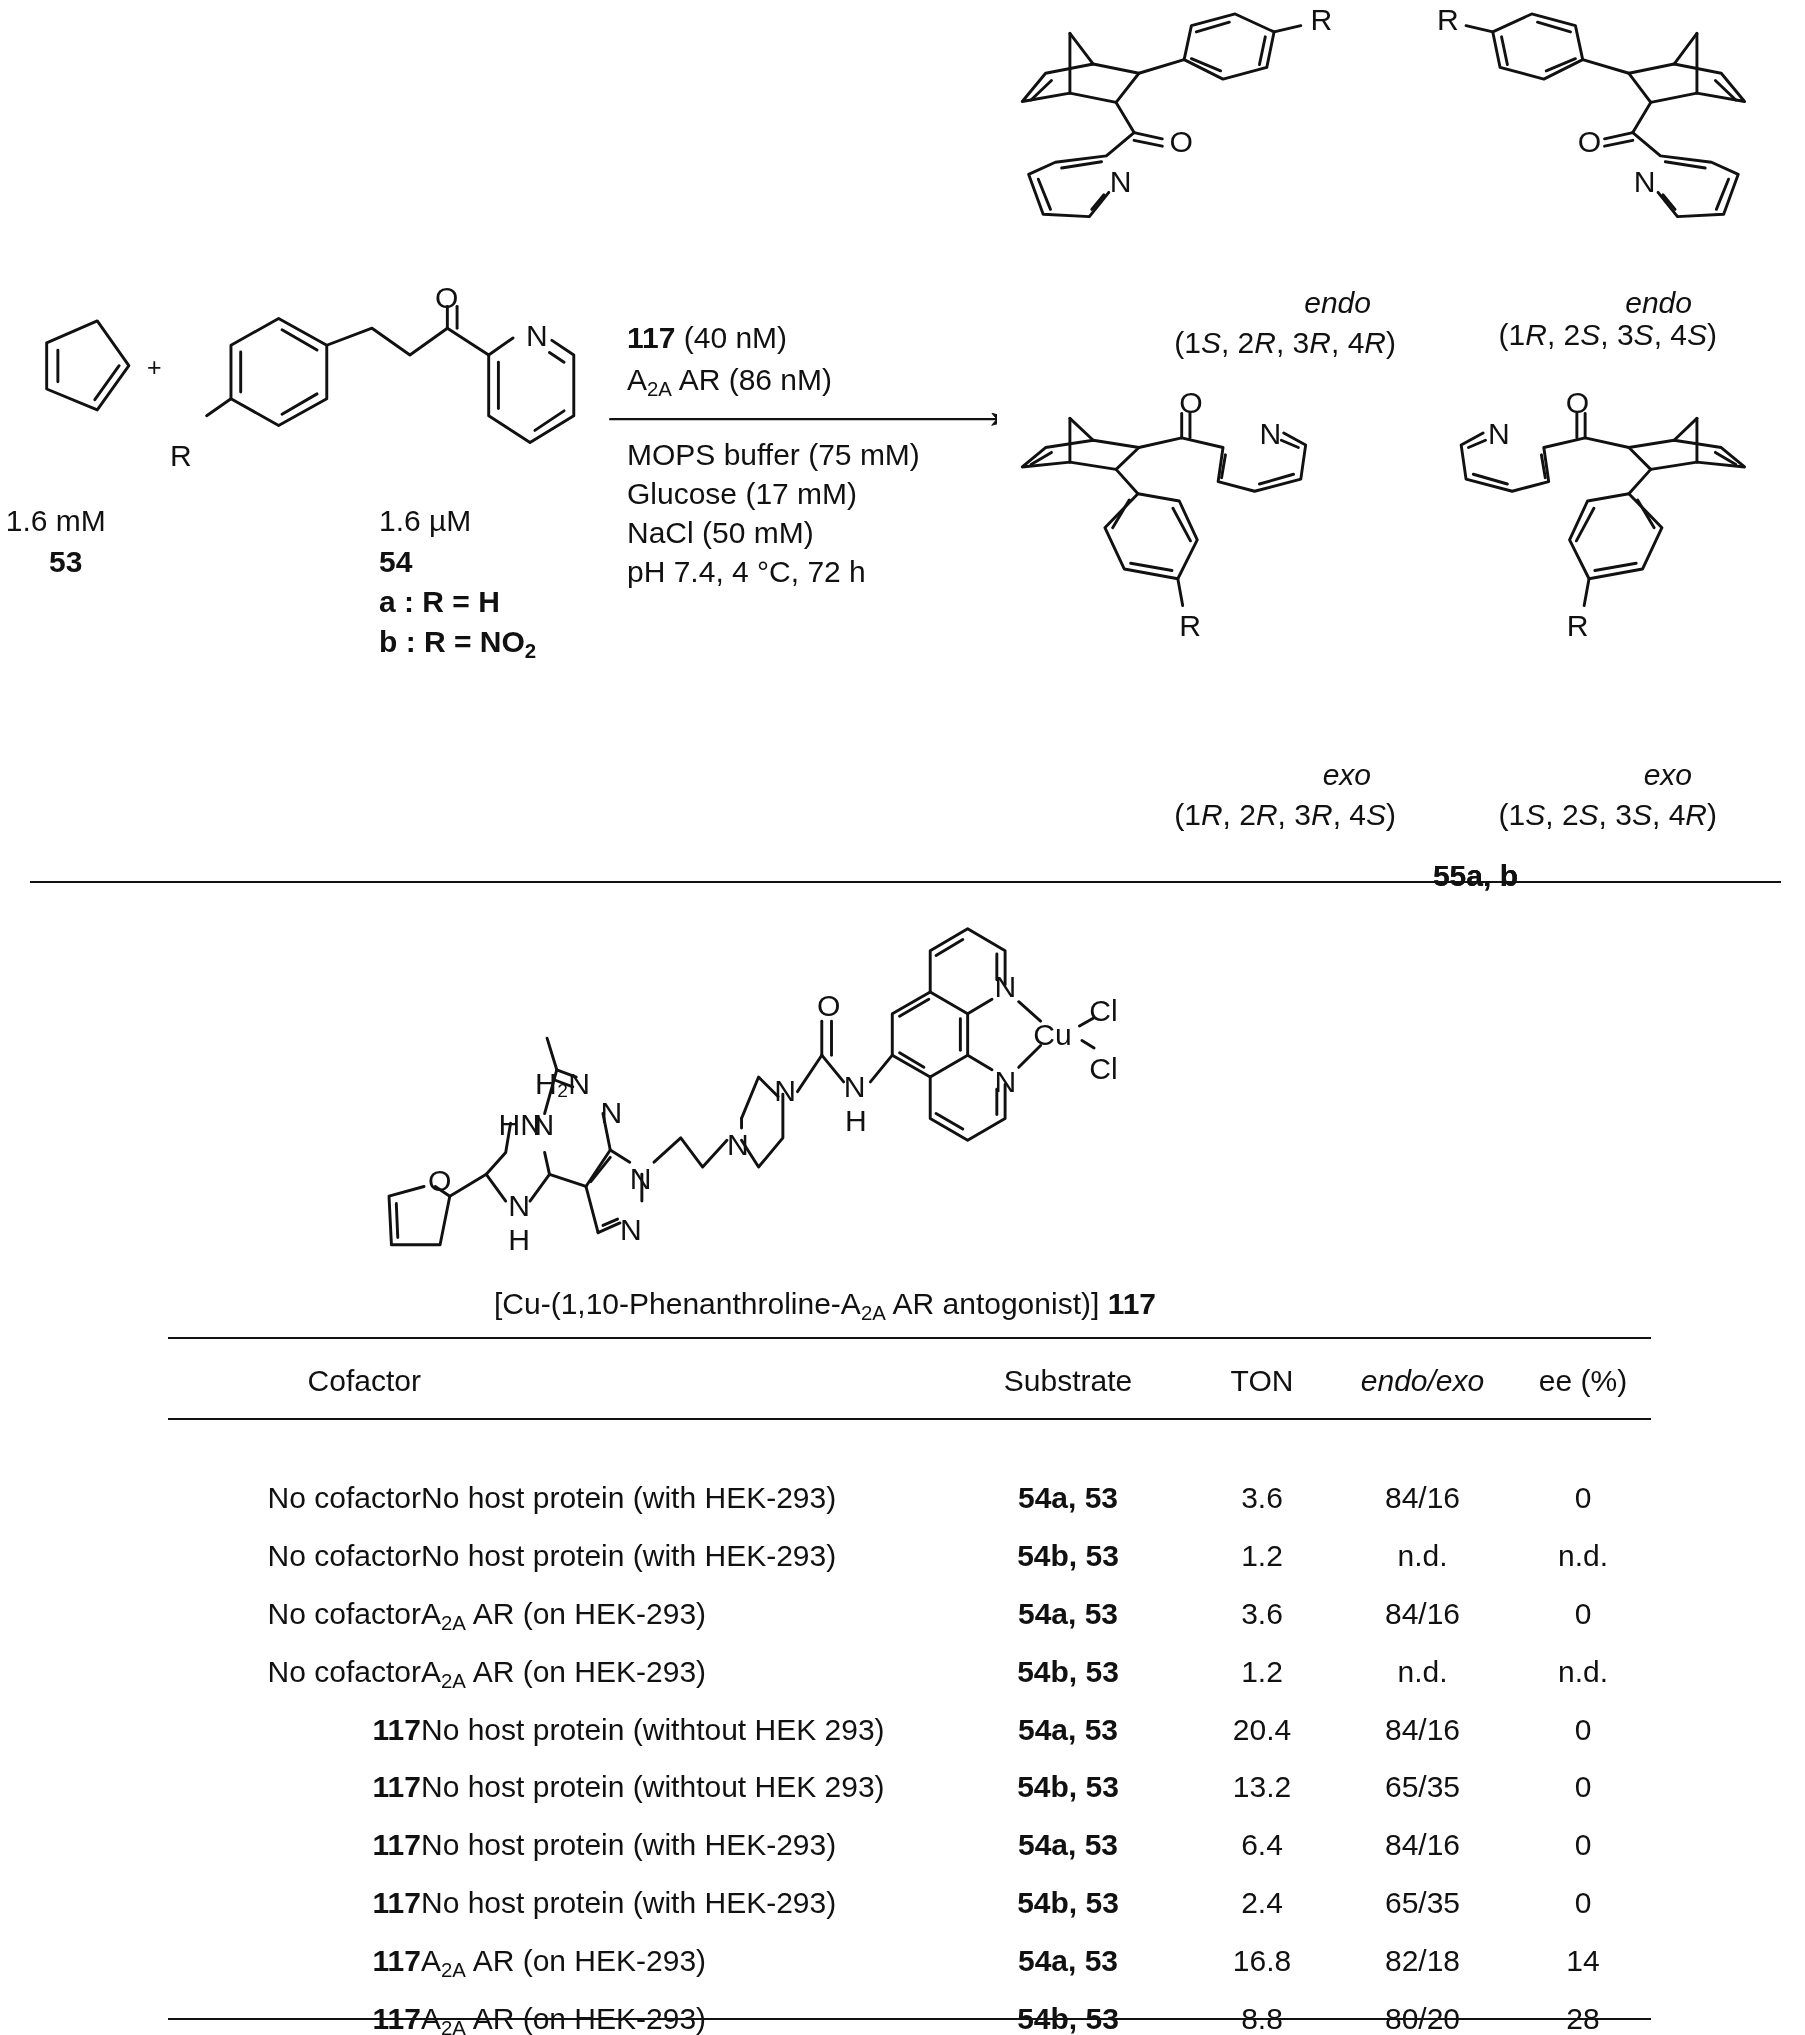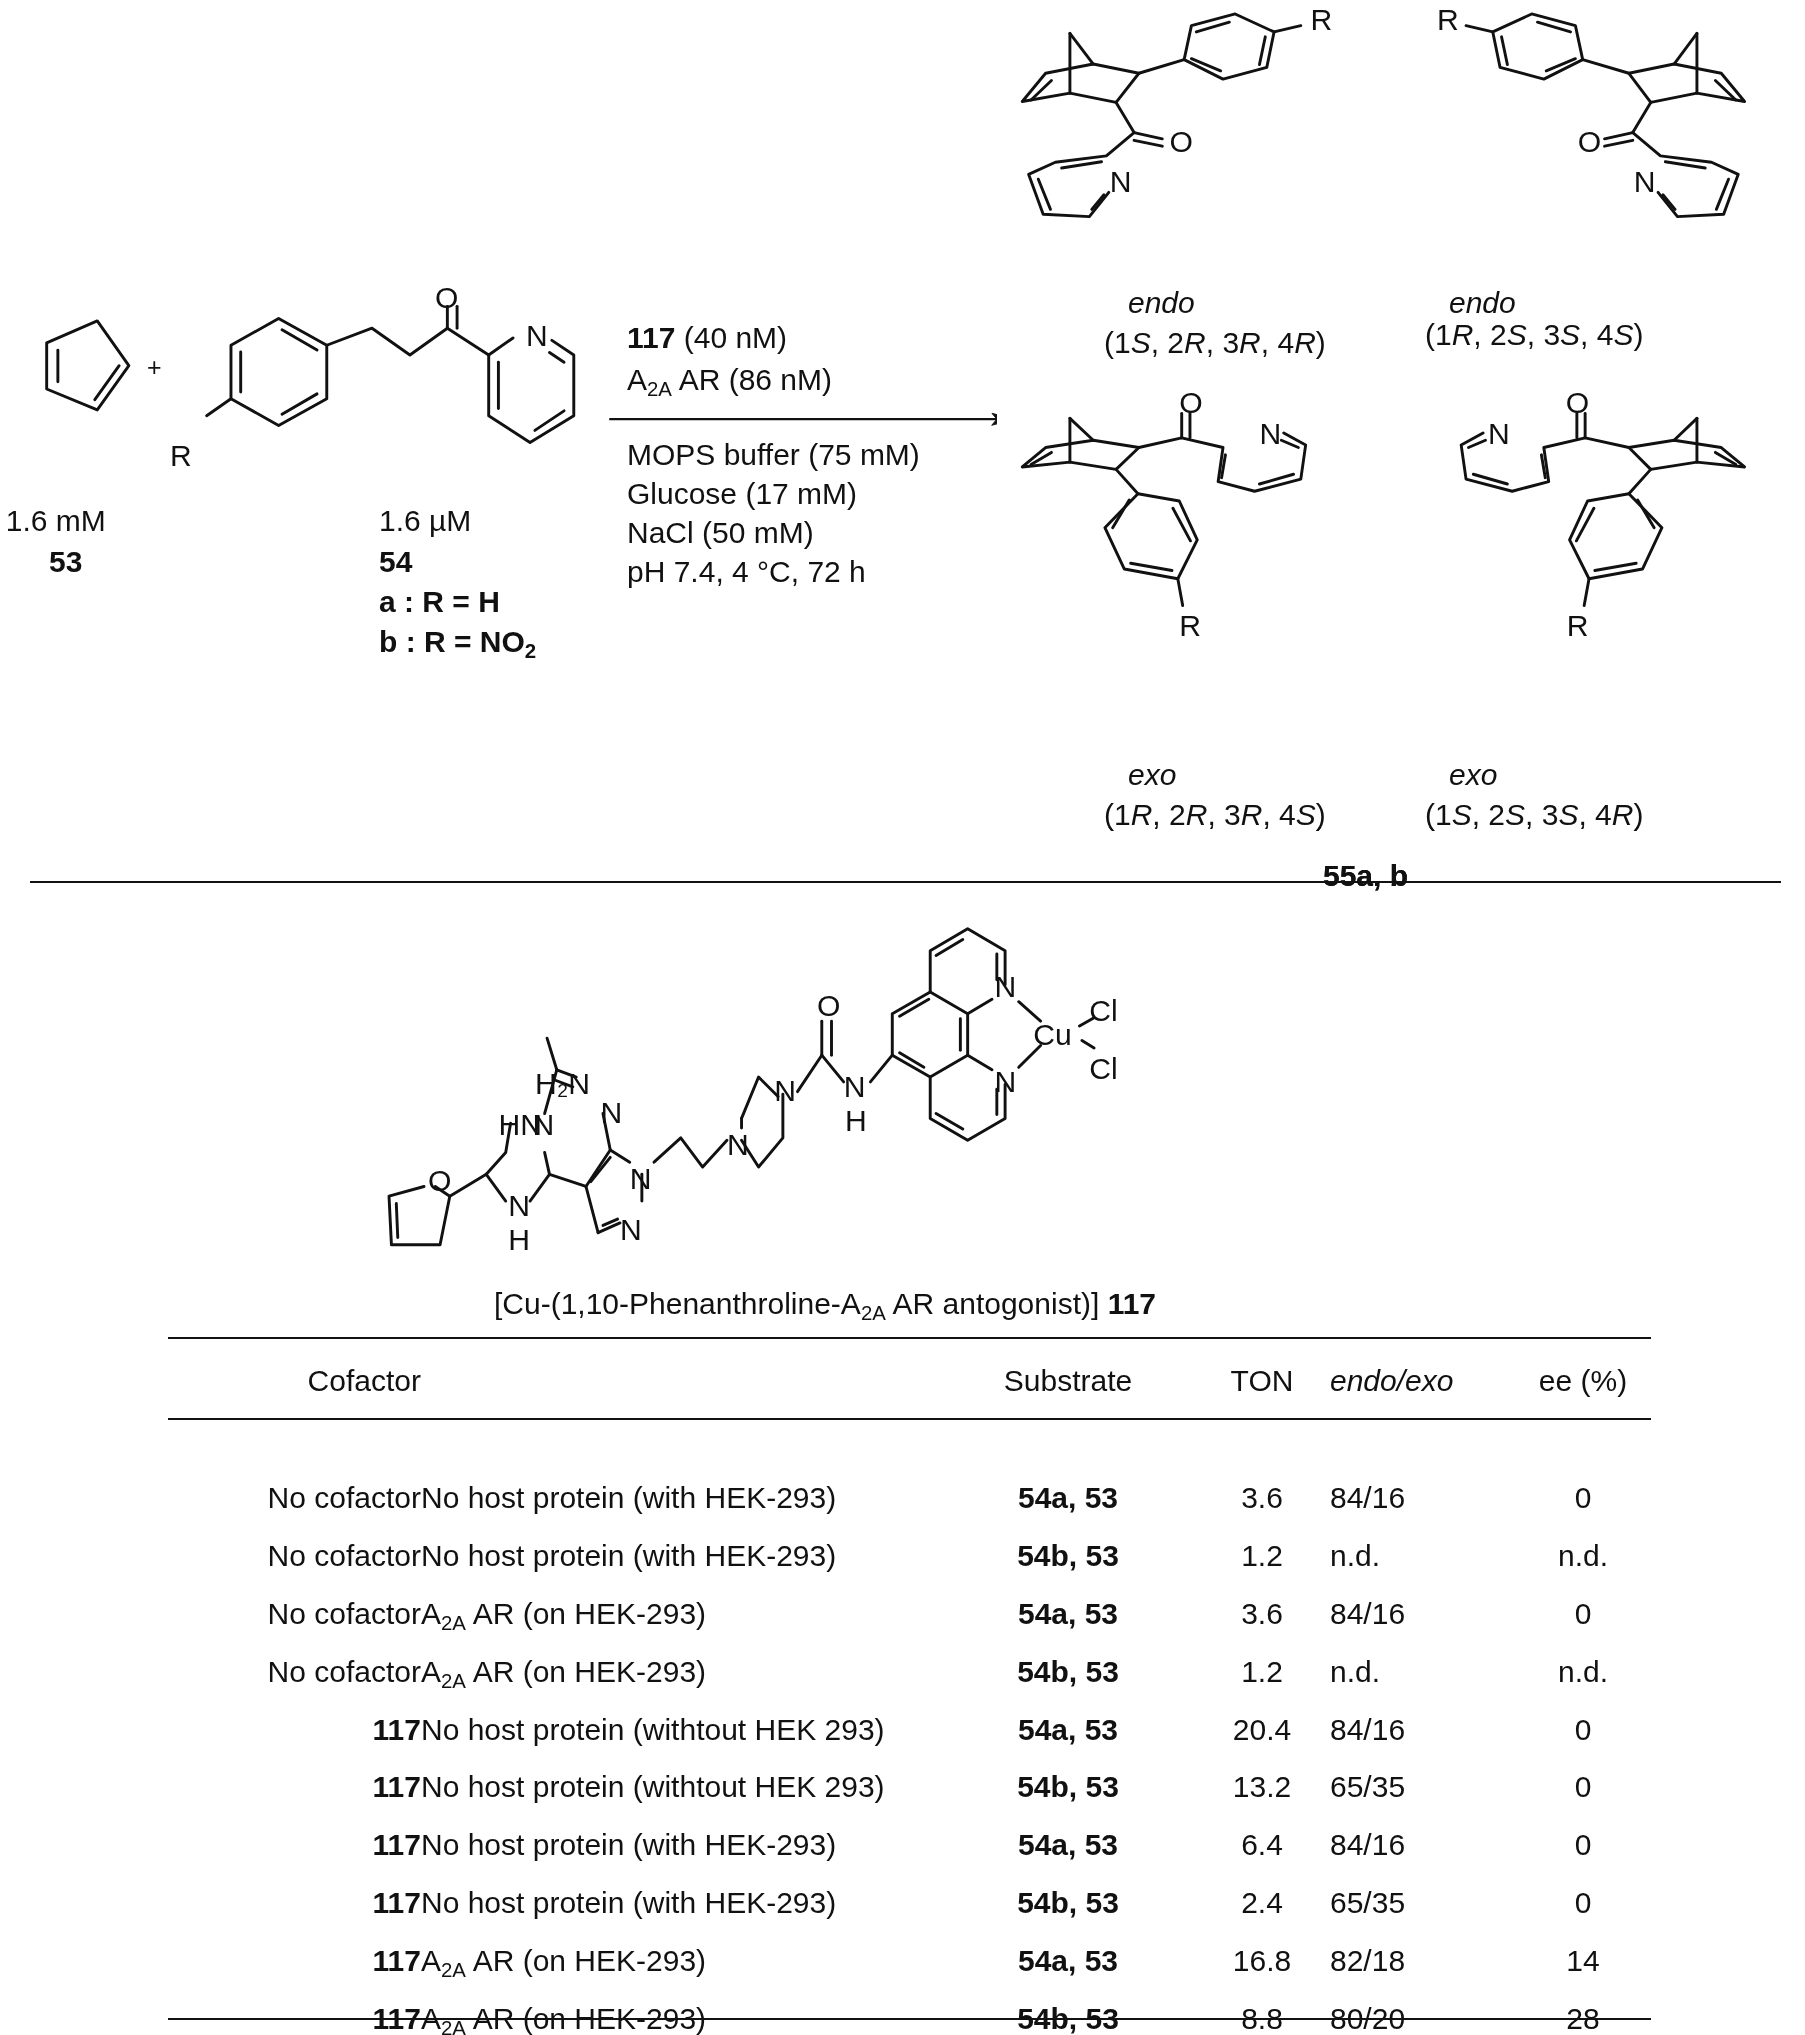--- a/index.html
+++ b/index.html
@@ -1,36 +1,36 @@
 <!DOCTYPE html>
 <html style="font-size:7.8px"><head>
 <meta charset="utf-8">
 <style>
   html, body { margin: 0; padding: 0; background: #ffffff; }
   body { width: 1805px; height: 2035px; position: relative; overflow: hidden;
          font-family: "Liberation Sans", sans-serif; color: #111; }
   .t { position: absolute; font-size: 30px; line-height: 1; white-space: nowrap; }
   .b { font-weight: bold; }
   .i { font-style: italic; }
-  .c { text-align: left; }
+  .c { text-align: right; }
   sub { font-size: 0.68em; vertical-align: -0.28em; line-height: 0; }
   svg.mol { position: absolute; overflow: visible; }
   svg.mol line, svg.mol polyline, svg.mol polygon, svg.mol path {
     stroke: #111; stroke-width: 6; fill: none; stroke-linecap: round; stroke-linejoin: round; }
   svg.mol text { font-family: "Liberation Sans", sans-serif; font-size: 62px; fill: #111; }
   .rule { position: absolute; background: #111; }
   
   .tbl { position: absolute; left: 168px; top: 1340px; width: 1483px; }
   .row { position: absolute; left: 0; width: 1483px; height: 39px; font-size: 30px; }
   .cell { position: absolute; top: 0; white-space: nowrap; }
   .c-cof { left: 0; width: 253px; text-align: right; }
   .c-host { left: 253px; width: 535px; text-align: left; }
   .c-sub { left: 798px; width: 204px; text-align: center; }
   .c-ton { left: 1026px; width: 136px; text-align: center; }
-  .c-ee2 { left: 1162px; width: 185px; }
+  .c-ee2 { left: 1162px; width: 185px; text-align: center; }
   .c-ee { left: 1347px; width: 136px; text-align: center; }
 </style>
 </head>
 <body>
 
 <svg class="mol" width="1805" height="2035" style="left:0;top:0;pointer-events:none" viewBox="0 0 3712 4185">
 
   <polygon points="96,705 200,660 265,752 200,843 96,800"></polygon>
   <line x1="119" y1="720" x2="119" y2="785"></line>
   <line x1="245" y1="752" x2="195" y2="822"></line>

